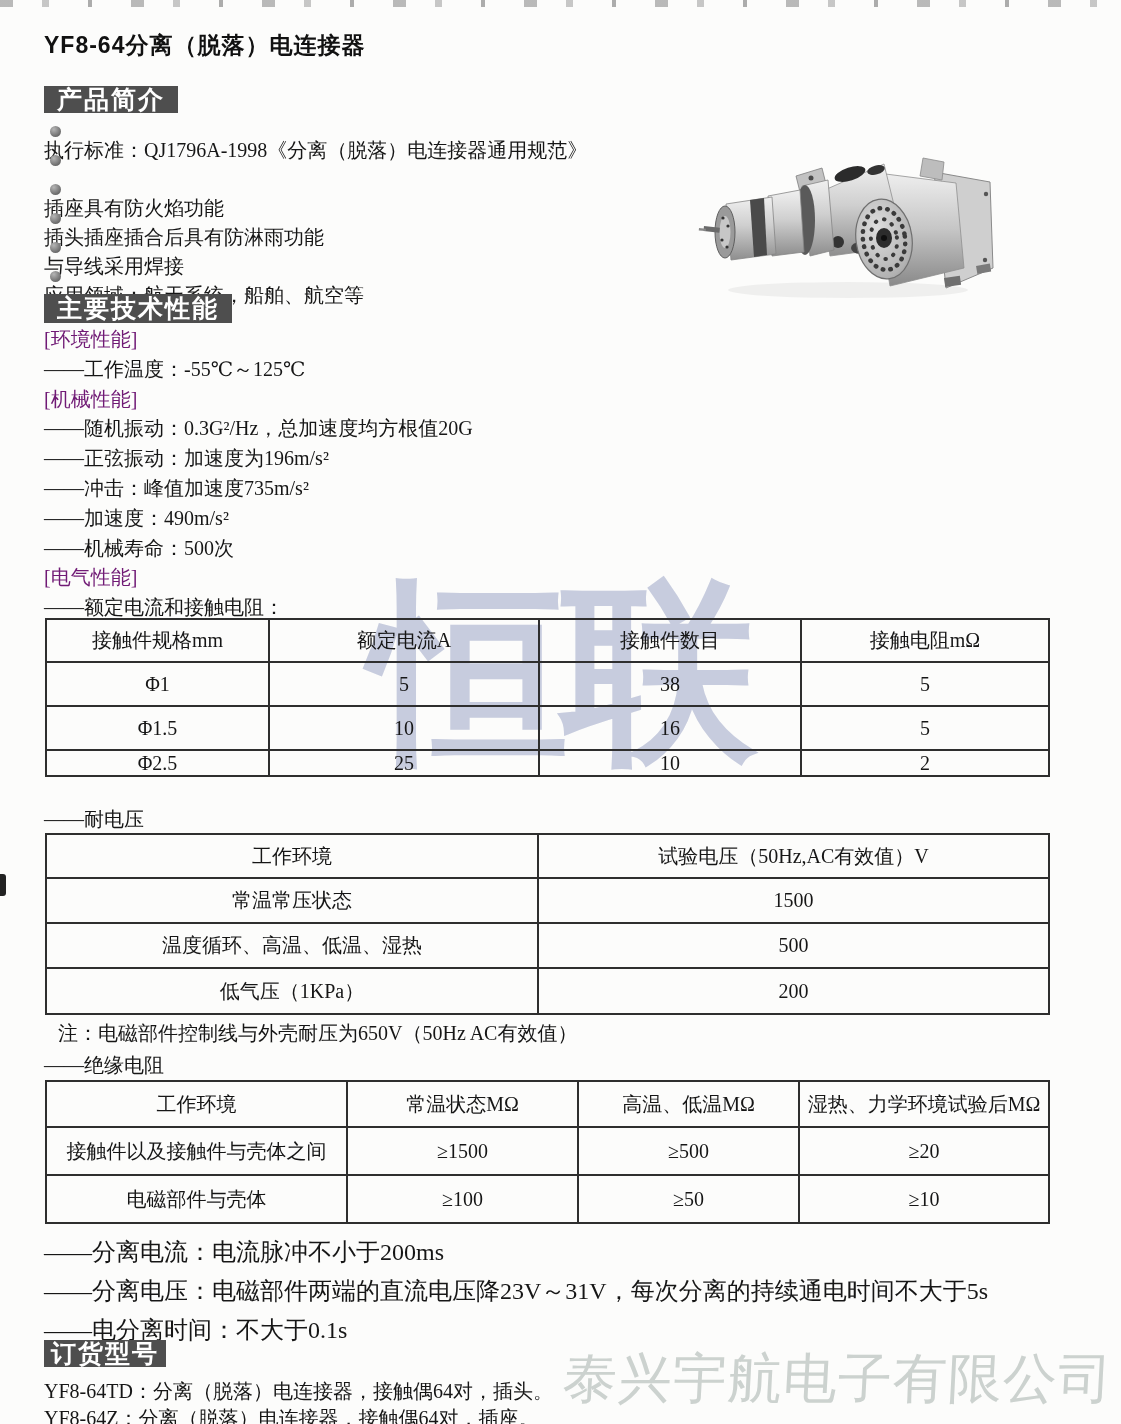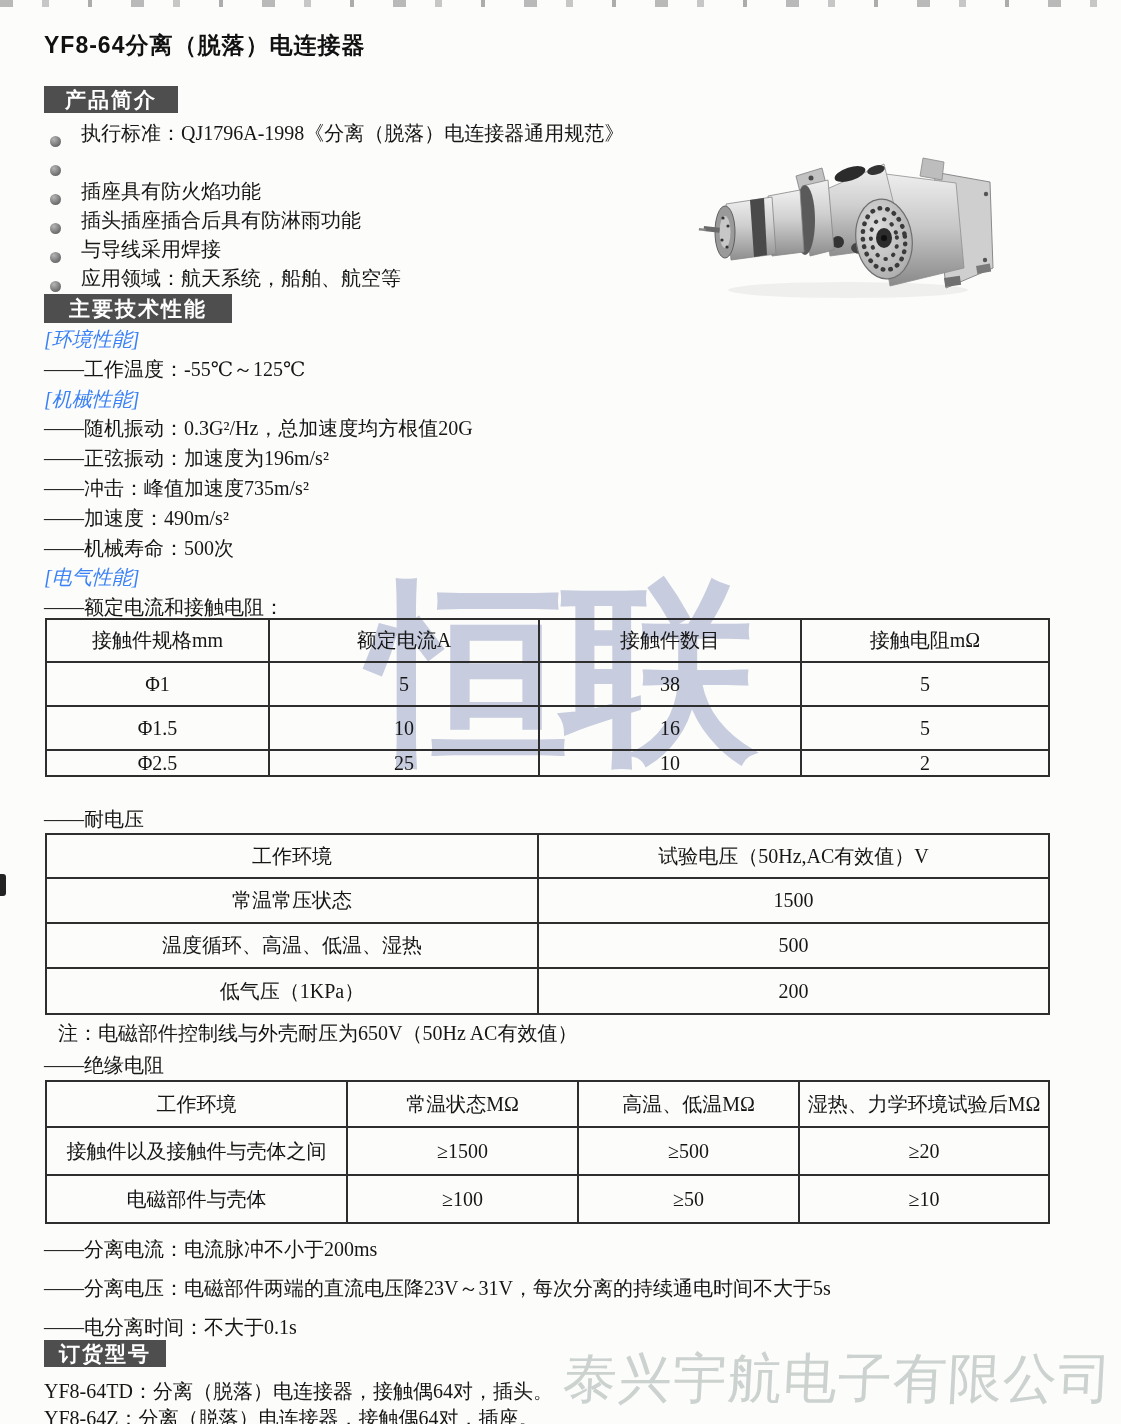--- a/index.html
+++ b/index.html
@@ -29,55 +29,55 @@
   .left-scan{left:0;top:874px;width:6px;height:22px;background:#222;border-radius:0 3px 3px 0;z-index:3;}
 
   
   .page-title{
     left:44px;top:30px;font-family:"Liberation Sans","DejaVu Sans",sans-serif;
     font-size:23px;font-weight:600;letter-spacing:1px;color:#111;
   }
   .bar{
     background:var(--section-bar);color:#fff;
     font-family:"Liberation Sans","DejaVu Sans",sans-serif;
-    font-weight:bold;font-size:21px;letter-spacing:2px;
+    font-weight:bold;font-size:25px;letter-spacing:2px;
     display:flex;align-items:center;justify-content:center;text-align:center;
   }
   #bar-intro{left:44px;top:86px;width:134px;height:27px;}
   #bar-perf{left:44px;top:294px;width:188px;height:29px;}
   #bar-order{left:44px;top:1340px;width:122px;height:27px;}
 
   
   .bullets{left:44px;top:118px;width:660px;}
-  .bullet{display:flex;align-items:flex-end;height:29px;font-size:20px;white-space:nowrap;}
+  .bullet{display:flex;align-items:flex-start;height:29px;font-size:20px;white-space:nowrap;flex-direction:column;}
   .dot{
     width:11px;height:11px;border-radius:50%;margin:8px 20px 0 6px;flex:0 0 11px;
     background:radial-gradient(circle at 35% 30%,#b5b5b5,#6c6c6c 70%);
   }
 
   
   .spec-block{left:44px;top:326px;width:780px;}
   .spec-block div{height:29.8px;font-size:20px;white-space:nowrap;}
-  .bracket{color:#3b82f6;font-style:italic;}
+  .bracket{color:#701a75;}
 
   
   table{border-collapse:collapse;table-layout:fixed;background:transparent;}
   table, td, th{border:2px solid var(--table-border);}
   td,th{font-size:20px;font-weight:normal;text-align:center;vertical-align:middle;padding:0;white-space:nowrap;}
   #tbl-current{left:45px;top:618px;width:1003px;}
   #tbl-voltage{left:45px;top:833px;width:1003px;}
   #tbl-insulation{left:45px;top:1080px;width:1003px;}
 
   .inline-label{left:44px;font-size:20px;white-space:nowrap;}
   #lbl-voltage{top:806px;}
   #lbl-note{left:58px;top:1020px;}
   #lbl-insulation{top:1052px;}
 
   .sep-block{left:44px;top:1236px;width:860px;}
-  .sep-block div{height:39px;font-size:20px;white-space:nowrap;}
+  .sep-block div{height:39px;font-size:24px;white-space:nowrap;}
 
   .order-block{left:44px;top:1378px;width:620px;}
   .order-block div{height:27px;font-size:20px;white-space:nowrap;}
 
   
   .wm-center{
     left:372px;top:575px;z-index:1;line-height:1;
     font-family:"Liberation Sans","DejaVu Sans",sans-serif;font-weight:700;
     font-size:196px;letter-spacing:-6px;color:var(--center-watermark);
     white-space:nowrap;

